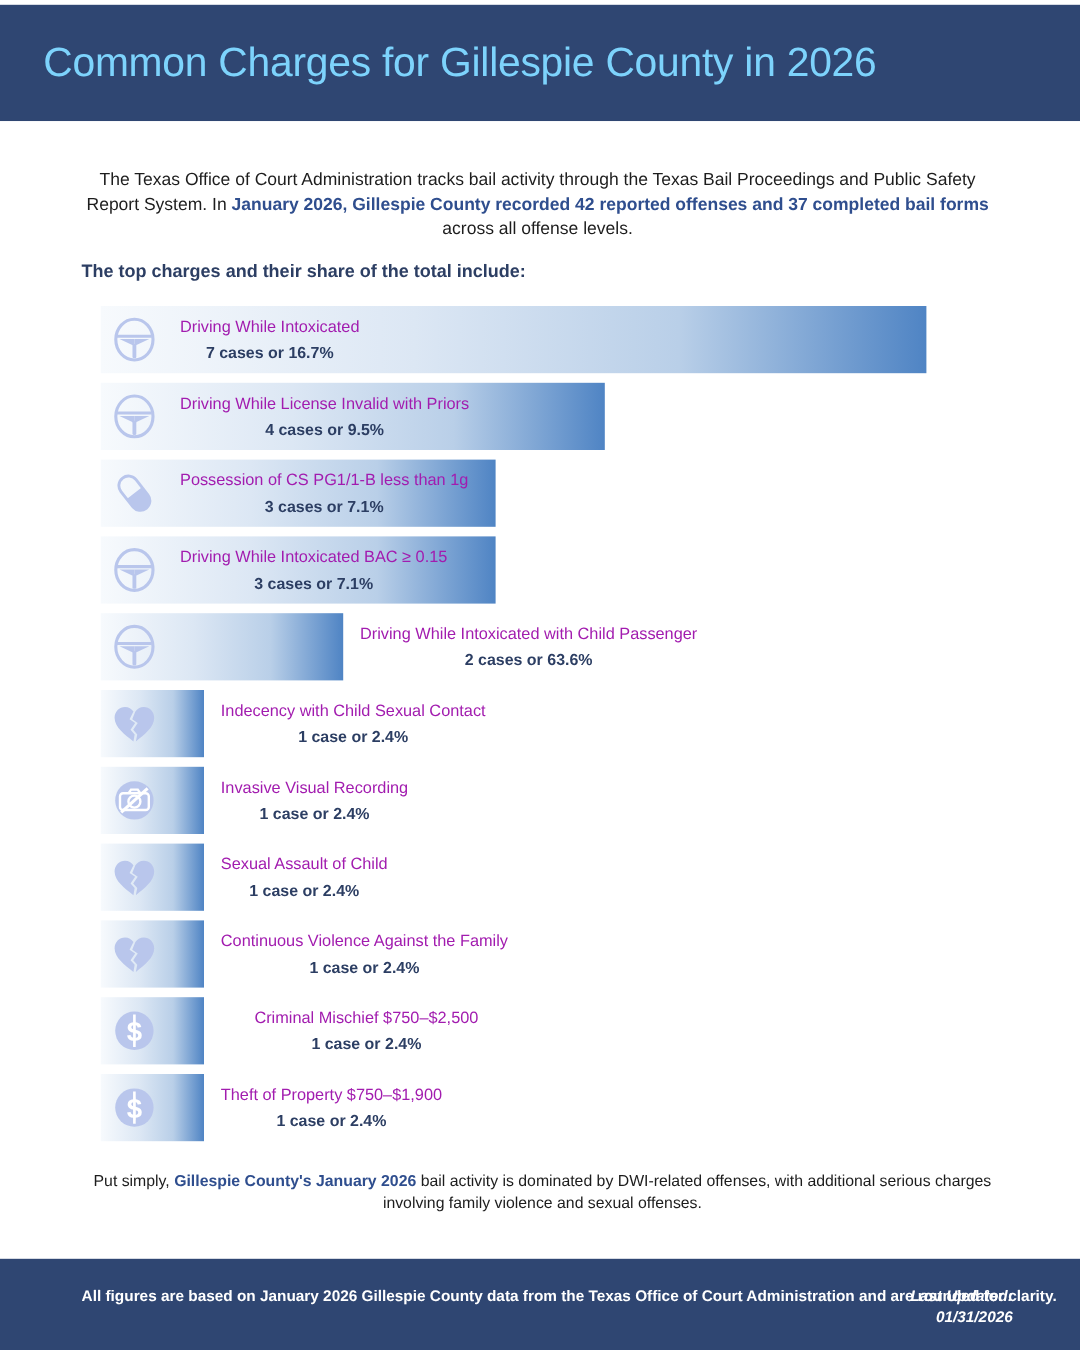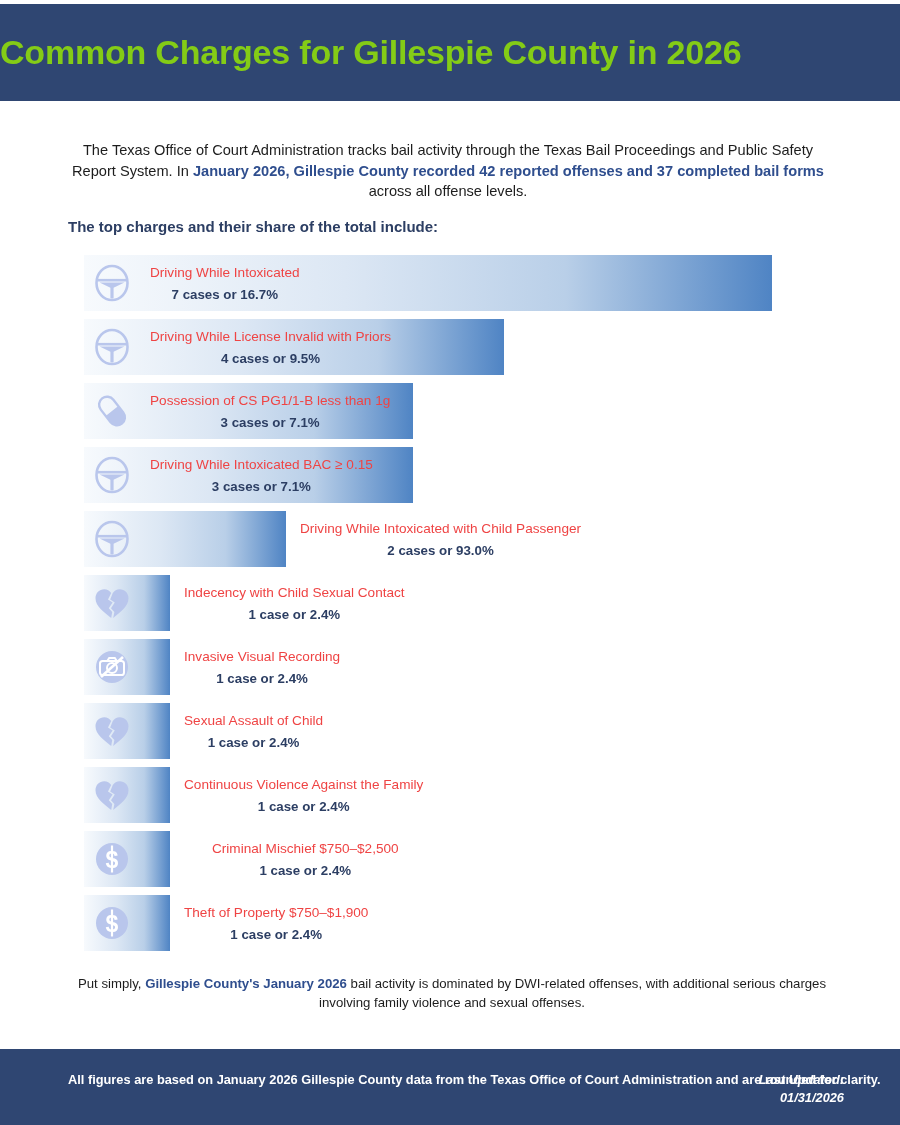--- a/index.html
+++ b/index.html
@@ -20,24 +20,25 @@
   
   .header {
     position: absolute;
     left: 0; top: 4px;
     width: 900px; height: 97px;
     background: #2f4672;
     display: flex;
     align-items: center;
   }
   .header-title {
-    color: #84cc16;
+    color: #7dd3fc;
     font-size: 34px;
-    font-weight: bold;
+    font-weight: normal;
     letter-spacing: -0.2px;
+    padding-left: 36px;
     white-space: nowrap;
   }
 
   
   .body-area {
     position: absolute;
     left: 0; top: 101px;
     width: 900px;
     height: 948px;
     background: #ffffff;
@@ -94,21 +95,21 @@
   .row-text {
     position: absolute;
     top: 50%;
     transform: translateY(-50%);
     line-height: 1.45;
     white-space: nowrap;
   }
   .row-label {
     display: block;
     font-size: 13.6px;
-    color: #ef4444;
+    color: #a21caf;
     font-weight: normal;
   }
   .row-value {
     display: block;
     font-size: 13.3px;
     color: #2c3e63;
     font-weight: bold;
     margin-top: 2px;
   }
 
@@ -235,21 +236,21 @@
             <svg width="42" height="42" viewBox="0 0 42 42">
               <ellipse cx="21" cy="21" rx="15.5" ry="17" fill="none" stroke="#b9c6ec" stroke-width="2.6"></ellipse>
               <line x1="6.5" y1="18.2" x2="35.5" y2="18.2" stroke="#b9c6ec" stroke-width="2.6"></line>
               <path d="M8.6 20.6 L21 20.6 L21 26.4 Z" fill="#b9c6ec"></path>
               <path d="M33.4 20.6 L21 20.6 L21 26.4 Z" fill="#b9c6ec"></path>
               <rect x="19.4" y="24.6" width="3.2" height="12" rx="1.3" fill="#b9c6ec"></rect>
             </svg>
           </span>
           <div class="row-text" style="left: 216px;">
             <span class="row-label">Driving While Intoxicated with Child Passenger</span>
-            <span class="row-value">2 cases or 93.0%</span>
+            <span class="row-value">2 cases or 63.6%</span>
           </div>
         </div>
         <div class="row">
           <div class="bar" style="width: 86px;"></div>
           <span class="icon-wrap">
             <svg width="42" height="42" viewBox="0 0 42 42">
               <path d="M20.2 36 C13 30 4.5 24.4 4.5 16.2 C4.5 11 8.4 7.2 13.2 7.2 C16.3 7.2 18.6 8.7 20.2 11 L17 17.4 L21.6 20.6 L17.8 26.2 L21.2 30 Z" fill="#b9c6ec"></path>
               <path d="M22.2 36 C29.3 30 37.5 24.4 37.5 16.2 C37.5 11 33.6 7.2 28.8 7.2 C25.7 7.2 23.4 8.7 21.8 11 L19.2 17.4 L23.8 20.6 L20 26.2 L23.4 30 Z" fill="#b9c6ec"></path>
             </svg>
           </span>

